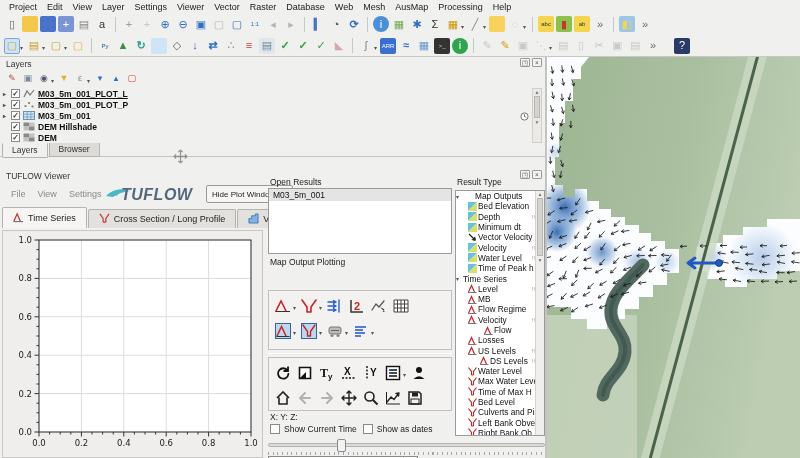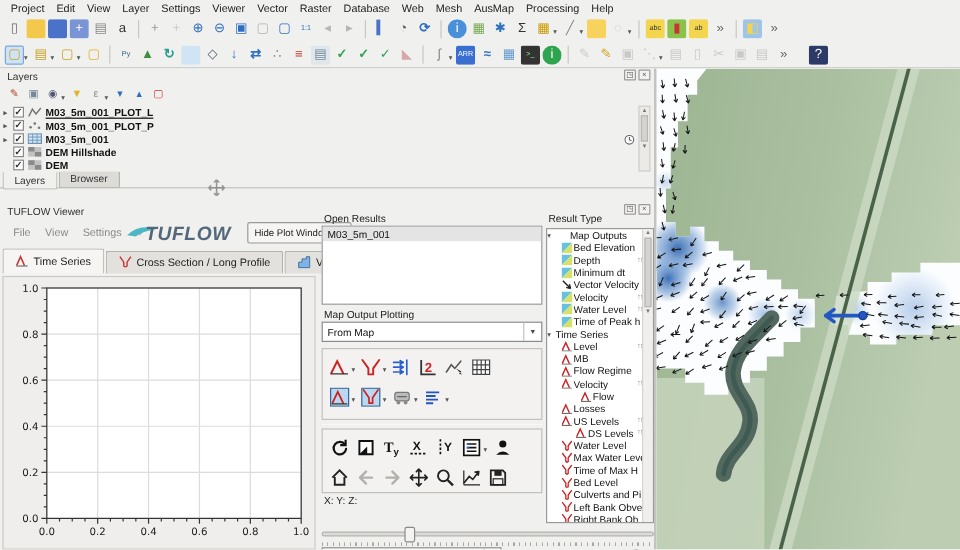--- a/index.html
+++ b/index.html
@@ -575,24 +575,20 @@
             <text x="29" y="12" text-anchor="end" font-size="8.5" fill="#222" font-family="DejaVu Sans, sans-serif">1.0</text>
             <rect x="36" y="9" width="212" height="192" fill="none" stroke="#333" stroke-width="1"></rect>
           </svg></div>
 
       <span class="flabel" style="left:270px; top:8px;">Open Results</span>
       <div id="open-results-list">
           <div class="or-item selected">M03_5m_001</div>
         </div>
 
       <span class="flabel" style="left:270px; top:88px;">Map Output Plotting</span>
-      <div id="mop-combo">
-        <span class="val">From Map</span>
-        <span class="arr">▼</span>
-      </div>
 
       <div class="gbox" style="top:121px; height:60px;">
         <div class="brow" id="ptools-r1">
             <span class="pbtn">
               <svg width="18" height="16" viewBox="0 0 16 16">
                 <path d="M1 13 L6 3 L11 13" fill="none" stroke-linecap="round" stroke="#c22" stroke-width="1.6"></path>
                 <path d="M0.5 13.5 H15" stroke="#333"></path>
               </svg>
             </span>
             <span class="dd">▾</span>
@@ -744,20 +740,30 @@
               <svg width="18" height="16" viewBox="0 0 16 16">
                 <path d="M2 2 H12 L14 4 V14 H2 Z" fill="none" stroke="#222" stroke-width="1.5"></path>
                 <rect x="5" y="2.5" width="6" height="4" fill="#222"></rect>
                 <rect x="4" y="9" width="8" height="5" fill="none" stroke="#222"></rect>
               </svg>
             </span>
           </div>
       </div>
 
       <span class="flabel" style="left:270px; top:243px;">X:  Y:  Z:</span>
+      <div class="cbrow" id="tuflow-checkboxes">
+          <span style="display: inline-flex; align-items: center;">
+            <span class="cb"></span>
+            <span>Show Current Time</span>
+          </span>
+          <span style="display: inline-flex; align-items: center;">
+            <span class="cb"></span>
+            <span>Show as dates</span>
+          </span>
+        </div>
 
       <span class="flabel" style="left:457px; top:8px;">Result Type</span>
       <div id="result-tree">
         <div id="rt-rows">
             <div class="rt-row">
               <span class="exp">▾</span>
               <span class="lbl" style="font-weight: normal; margin-left: 12px;">Map Outputs</span>
             </div>
             <div class="rt-row" style="padding-left: 12px;">
               <span class="ricon">

